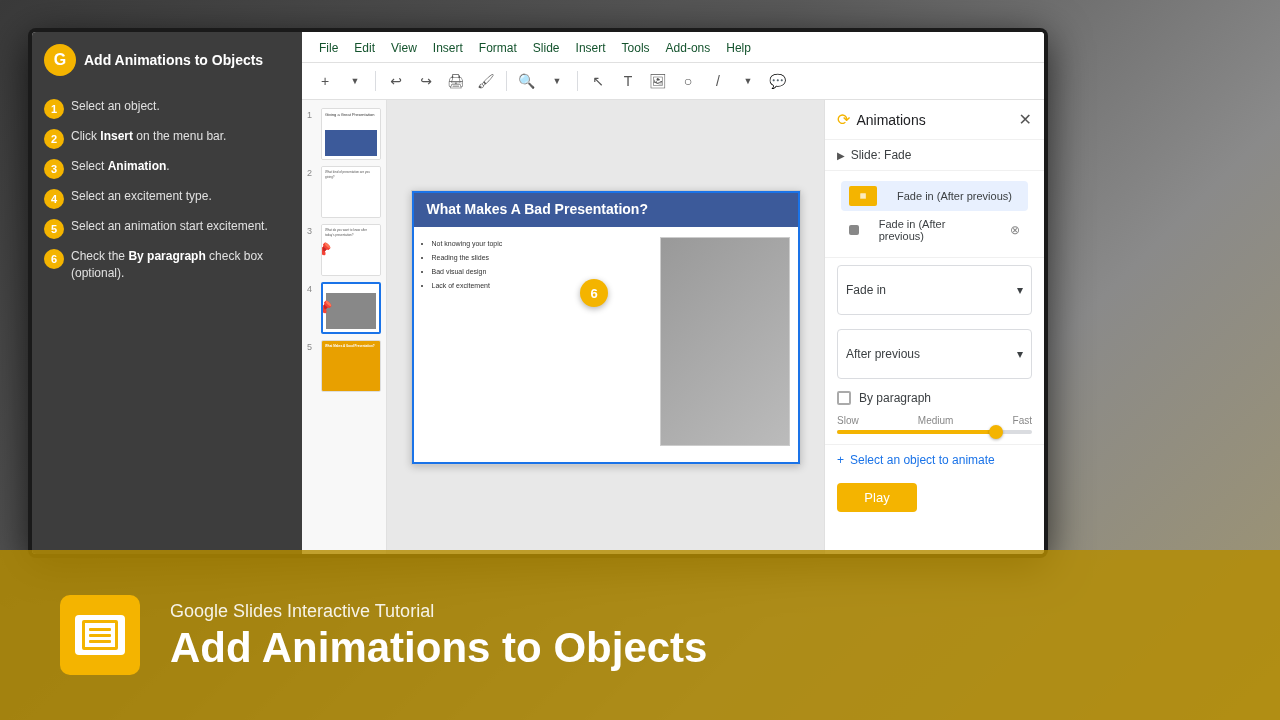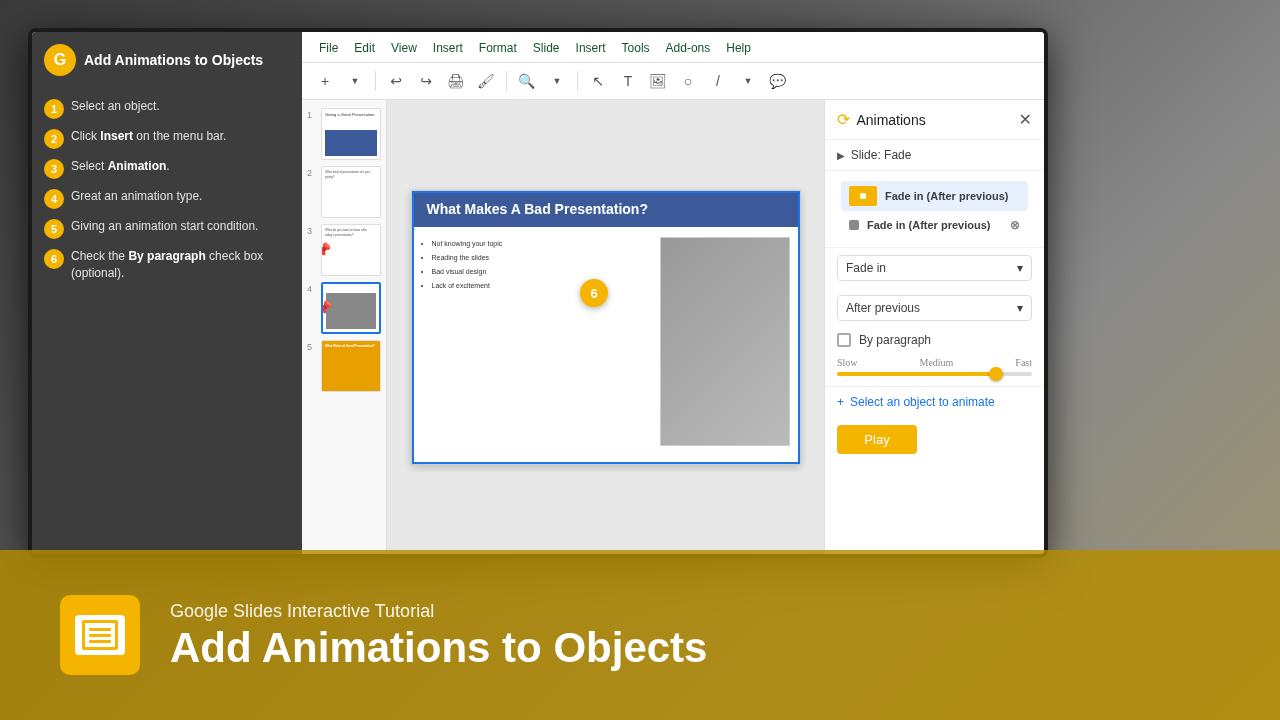--- a/index.html
+++ b/index.html
@@ -427,25 +427,24 @@
     }
 
     .expand-arrow {
       color: #555;
       font-size: 10px;
     }
 
     .animation-item {
       display: flex;
       align-items: center;
-      gap: 8px;
+      gap: 20px;
       padding: 5px 8px;
       margin: 2px 4px;
       border-radius: 4px;
-      font-weight: bold;
     }
 
     .animation-item.selected {
       background: #e8f0fe;
     }
 
     .anim-icon {
       width: 28px;
       height: 20px;
       background: #f4b400;
@@ -475,21 +474,21 @@
       cursor: pointer;
     }
 
     .dropdown-row {
       padding: 5px 8px;
       margin: 2px 4px;
     }
 
     .dropdown-select {
       width: 100%;
-      padding: 5px 8px;
+      padding: 17px 8px;
       border: 1px solid #dadce0;
       border-radius: 4px;
       background: white;
       font-size: 12px;
       color: #3c4043;
       appearance: none;
       cursor: pointer;
       display: flex;
       align-items: flex-end;
       justify-content: space-between;
@@ -508,21 +507,20 @@
     .checkbox-box {
       width: 14px;
       height: 14px;
       border: 2px solid #aaa;
       border-radius: 2px;
       background: white;
     }
 
     .speed-row {
       padding: 5px 12px 10px;
-      font-family: Liberation Serif, serif;
     }
 
     .speed-labels {
       display: flex;
       justify-content: space-between;
       font-size: 10px;
       color: #888;
       margin-bottom: 4px;
     }
 
@@ -666,25 +664,25 @@
       <div class="step-item">
         <div class="step-num">2</div>
         <div class="step-text">Click <strong>Insert</strong> on the menu bar.</div>
       </div>
       <div class="step-item">
         <div class="step-num">3</div>
         <div class="step-text">Select <strong>Animation</strong>.</div>
       </div>
       <div class="step-item">
         <div class="step-num">4</div>
-        <div class="step-text">Great an animation type.</div>
+        <div class="step-text">Select an excitement type.</div>
       </div>
       <div class="step-item">
         <div class="step-num">5</div>
-        <div class="step-text">Giving an animation start condition.</div>
+        <div class="step-text">Select an animation start excitement.</div>
       </div>
       <div class="step-item">
         <div class="step-num">6</div>
         <div class="step-text">Check the <strong>By paragraph</strong> check box (optional).</div>
       </div>
     </div>
 
     <div class="slides-main">
 
       <div class="menu-bar">

